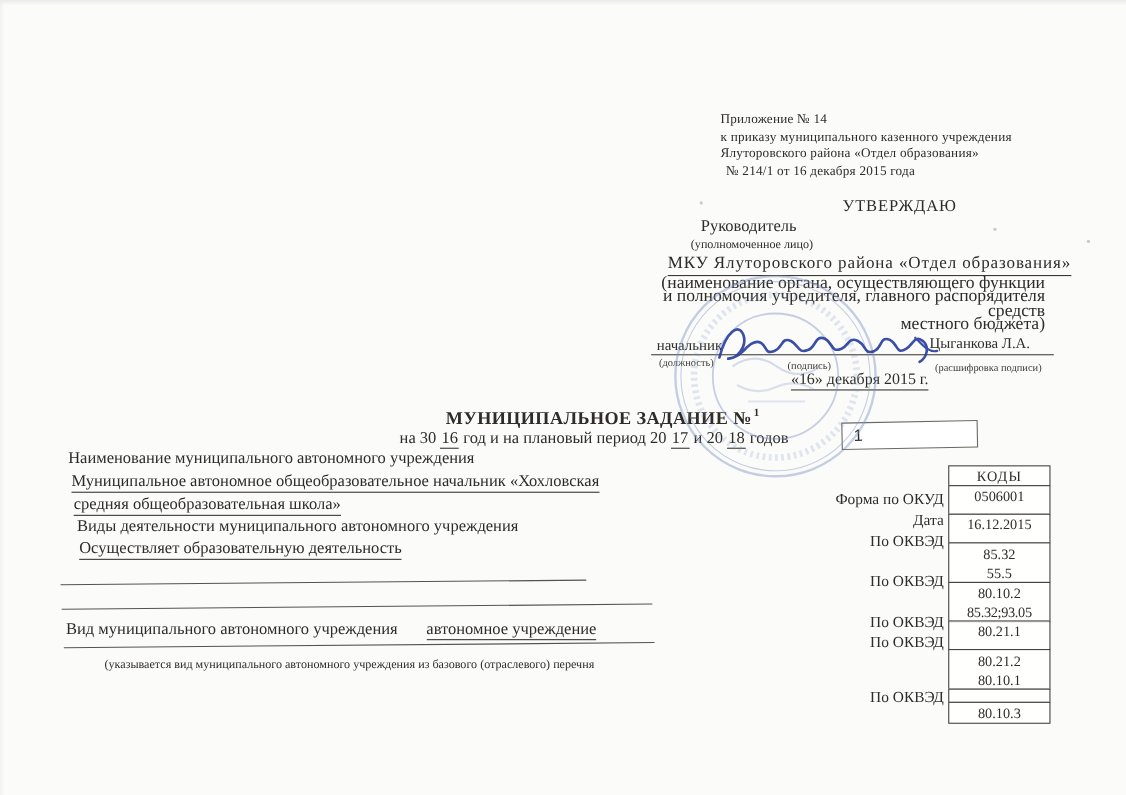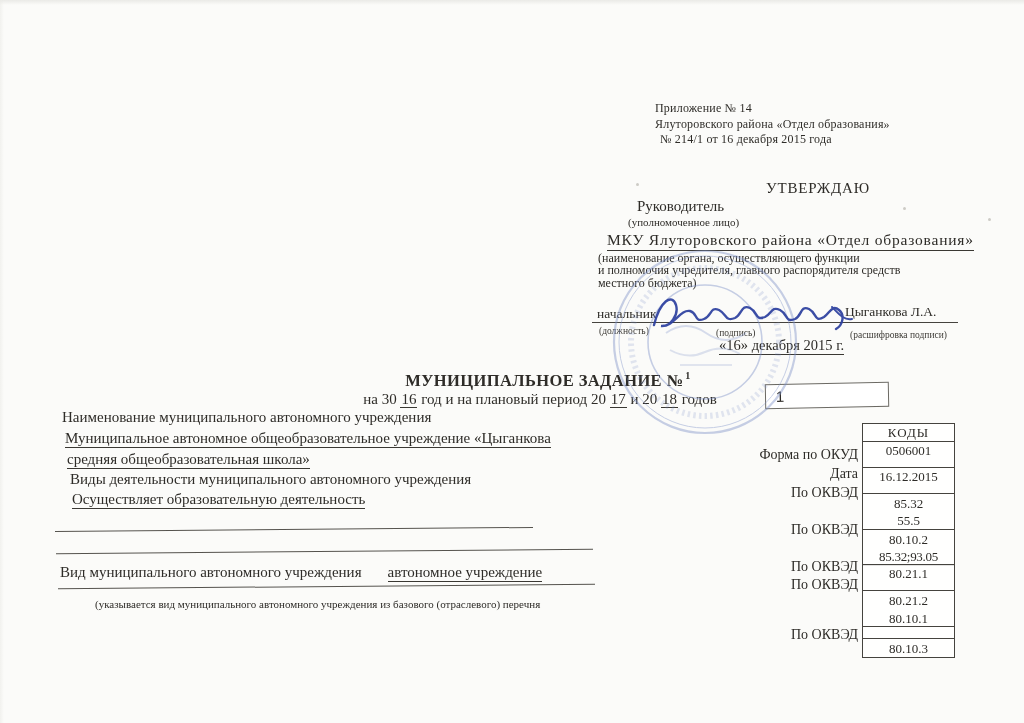--- a/index.html
+++ b/index.html
@@ -18,22 +18,22 @@
 
   
   .appendix{left:655px;top:101px;font-size:12px;line-height:15.5px;letter-spacing:.2px;}
   .appendix div:last-child{padding-left:5px;}
 
   .approve-word{left:766px;top:180px;font-size:15px;letter-spacing:.8px;}
   .role{left:637px;top:198px;font-size:15px;}
   .role-note{left:628px;top:216px;font-size:11px;}
   .org{left:607px;top:231px;font-size:15.5px;letter-spacing:.8px;
        border-bottom:1.2px solid #3a3833;padding-bottom:1px;}
-  .org-note{left:598px;top:252px;width:352px;text-align:left;
-       font-size:12px;line-height:12.4px;}
+  .org-note{left:598px;top:252px;width:352px;text-align:right;
+       font-size:16px;line-height:12.4px;}
 
   .sig-hairline{left:592px;top:322px;width:366px;height:1.2px;background:#45433e;}
   .position{left:597px;top:306px;font-size:13.5px;}
   .signer-name{left:845px;top:304px;font-size:13.5px;}
   .note-sm{font-size:9.5px;color:#3c3a35;}
   .n-dolzh{left:599px;top:326px;}
   .n-podp{left:716px;top:328px;}
   .n-rassh{left:850px;top:330px;}
   .date-line{left:719px;top:337px;font-size:14.5px;}
   .date-line .u{border-bottom:1.2px solid #3a3833;padding-bottom:1px;}
@@ -85,20 +85,21 @@
 <body>
 
 <div class="abs scan-top"></div>
 <div class="abs scan-left"></div>
 <div class="abs speck" style="left:903px;top:207px;"></div>
 <div class="abs speck" style="left:988px;top:218px;"></div>
 <div class="abs speck" style="left:636px;top:183px;"></div>
 
 <div class="abs appendix">
   <div>Приложение № 14</div>
+  <div>к приказу муниципального казенного учреждения</div>
   <div>Ялуторовского района «Отдел образования»</div>
   <div>№ 214/1 от 16 декабря 2015 года</div>
 </div>
 
 <div class="abs approve-word">УТВЕРЖДАЮ</div>
 <div class="abs role">Руководитель</div>
 <div class="abs role-note">(уполномоченное лицо)</div>
 <div class="abs org">МКУ Ялуторовского района «Отдел образования»</div>
 <div class="abs org-note">
   <div>(наименование органа, осуществляющего функции</div>
@@ -140,21 +141,21 @@
   <span class="yr">16</span>
   <span>год и на плановый период 20</span>
   <span class="yr">17</span>
   <span>и 20</span>
   <span class="yr">18</span>
   <span>годов</span>
 </div>
 <div class="abs num-box">1</div>
 
 <div class="abs body-line b1">Наименование муниципального автономного учреждения</div>
-<div class="abs body-line b2"><span class="ul">Муниципальное автономное общеобразовательное учреждение «Цыганкова</span></div>
+<div class="abs body-line b2"><span class="ul">Муниципальное автономное общеобразовательное начальник «Хохловская</span></div>
 <div class="abs body-line b3"><span class="ul">средняя общеобразовательная школа»</span></div>
 <div class="abs body-line b4">Виды деятельности муниципального автономного учреждения</div>
 <div class="abs body-line b5"><span class="ul">Осуществляет образовательную деятельность</span></div>
 <div class="abs hl hl1"></div>
 <div class="abs hl hl2"></div>
 <div class="abs body-line b6">
   <span>Вид муниципального автономного  учреждения</span><span class="gap"></span><span class="ul">автономное  учреждение</span>
 </div>
 <div class="abs hl hl3"></div>
 <div class="abs b7">(указывается вид  муниципального автономного учреждения из базового (отраслевого) перечня</div>

